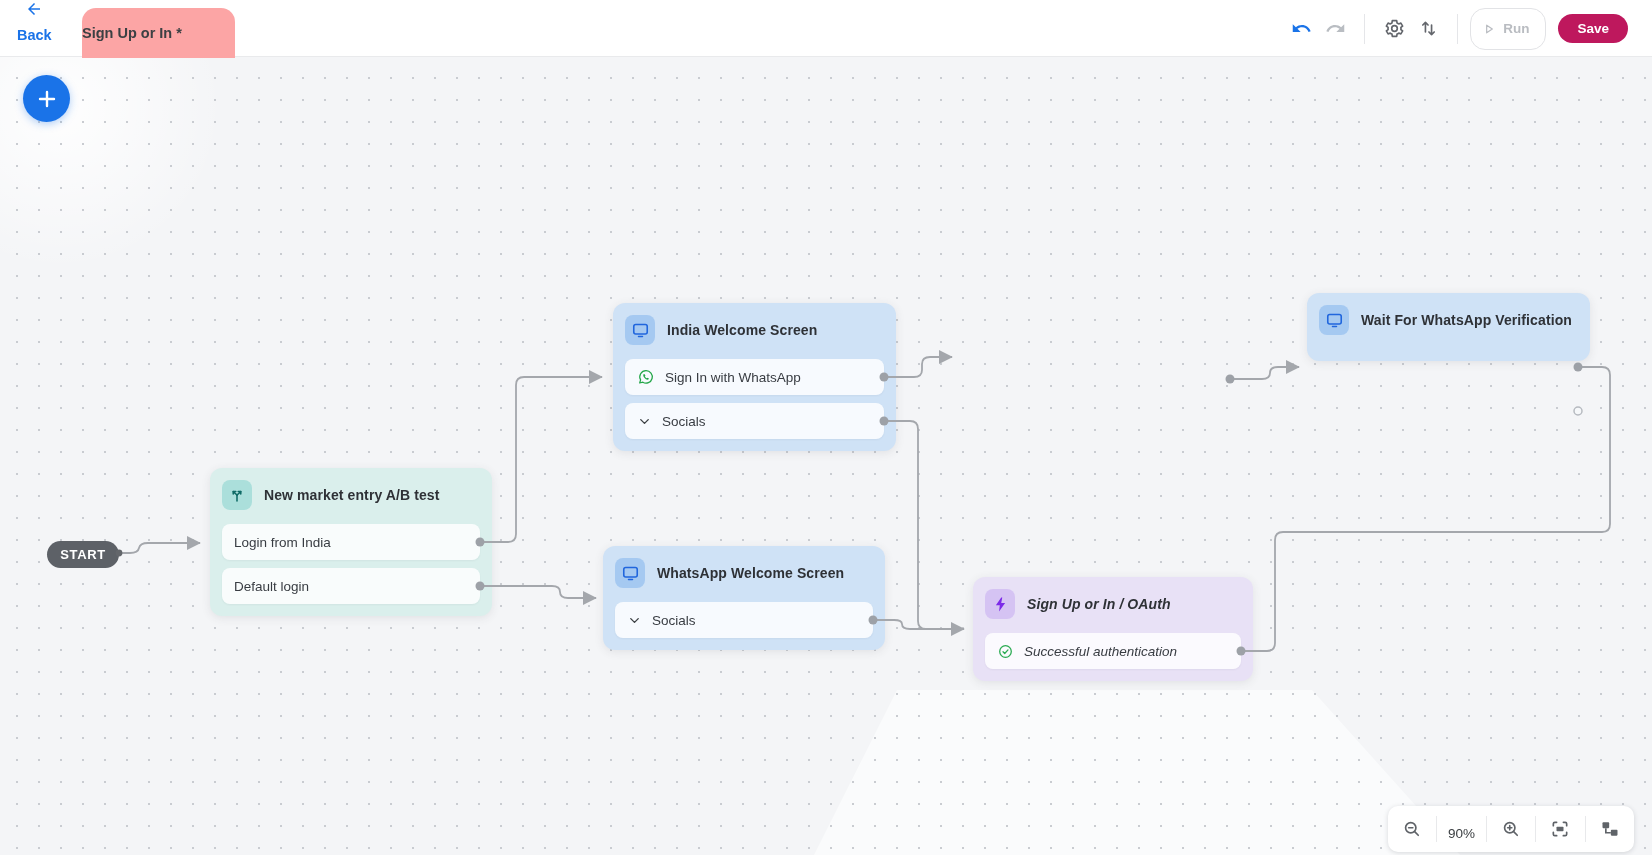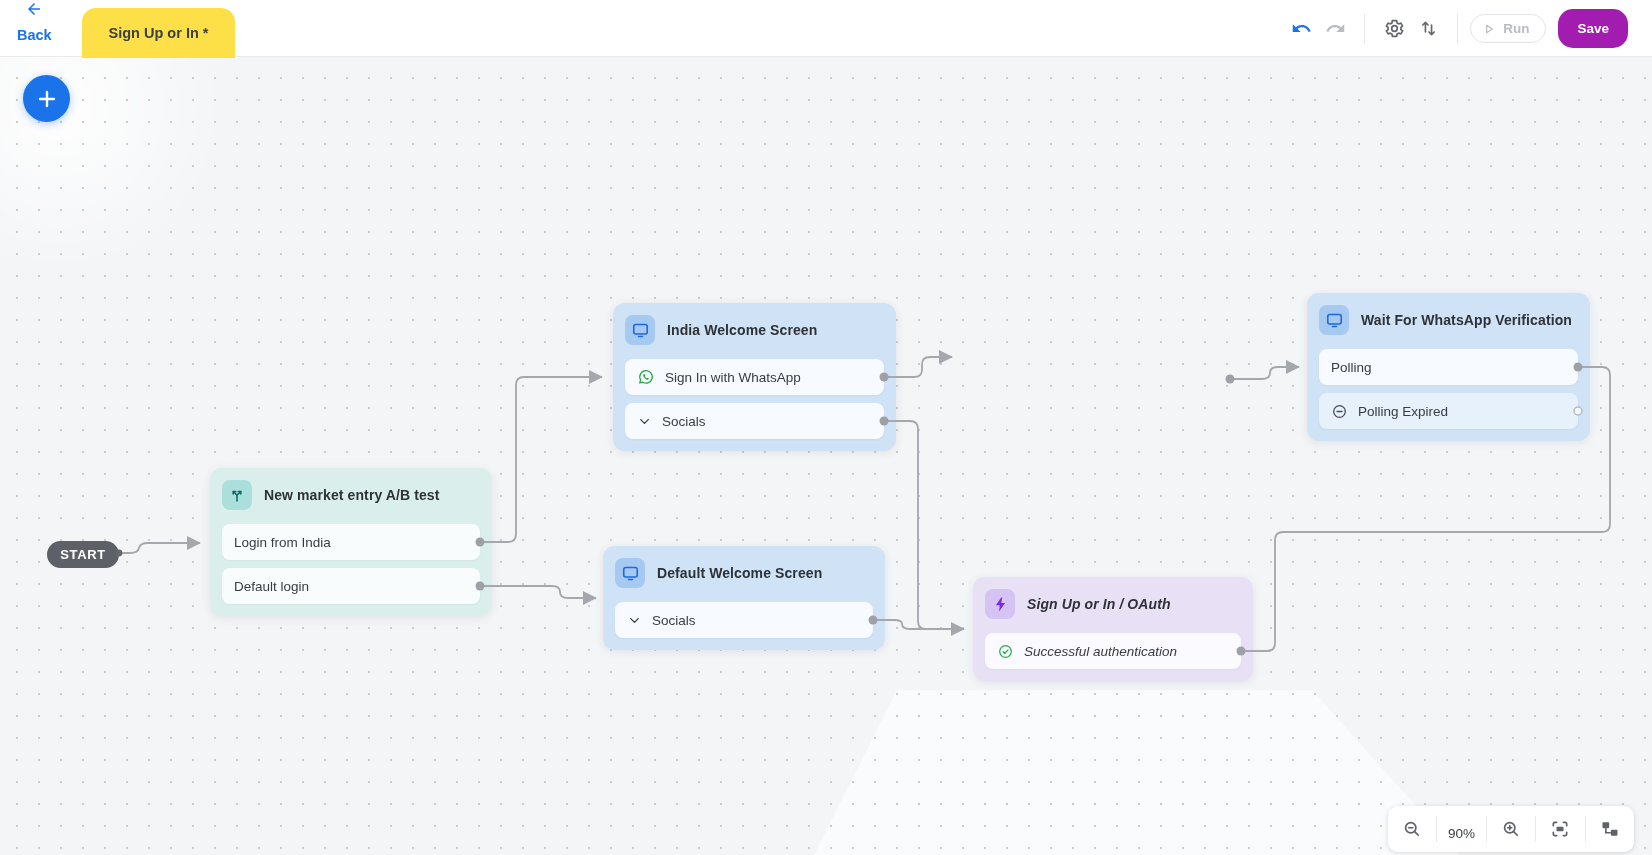--- a/index.html
+++ b/index.html
@@ -6,31 +6,31 @@
   html,body { width:1652px; height:855px; overflow:hidden;
     font-family:"Liberation Sans", sans-serif; background:#fff; }
   #app { position:relative; width:1652px; height:855px; }
 
   
   #topbar { position:absolute; top:0; left:0; width:1652px; height:57px;
     background:#ffffff; border-bottom:1px solid #e9eaec; z-index:50; }
   .back-link { position:absolute; left:17px; top:0; height:57px; display:flex;
     align-items:center; gap:9px; color:#1a73e8; font-size:14.5px; font-weight:600; cursor:pointer;flex-direction:column; }
   .tab { position:absolute; left:82px; top:8px; width:153px; height:50px;
-    background:#fde047; border-radius:14px 14px 0 0; display:flex; align-items:center;
-    justify-content:center; font-size:14.5px; font-weight:600; color:#3c4043; z-index:51; }
+    background:#fca5a5; border-radius:14px 14px 0 0; display:flex; align-items:center;
+    justify-content:flex-start; font-size:14.5px; font-weight:600; color:#3c4043; z-index:51; }
   .topbar-right { position:absolute; right:24px; top:0; height:57px;
     display:flex; align-items:center; }
   .icon-btn { width:34px; height:34px; display:flex; align-items:center;
     justify-content:center; cursor:pointer; }
   .tb-divider { width:1px; height:30px; background:#e5e6e9; margin:0 12px; }
-  .run-btn { height:29px; padding:0 16px 0 10px; border:1px solid #e2e3e6; border-radius:15px;
+  .run-btn { height:42px; padding:0 16px 0 10px; border:1px solid #e2e3e6; border-radius:15px;
     background:#fff; display:flex; align-items:center; gap:6px; color:#b9bcc1;
     font-size:13.5px; font-weight:600; margin-right:12px; }
-  .save-btn { height:39px; padding:0 19px; border-radius:15px; background:#a21caf;
+  .save-btn { height:29px; padding:0 19px; border-radius:15px; background:#be185d;
     color:#fff; font-size:13.5px; font-weight:700; display:flex; align-items:center;
     border:none; cursor:pointer; }
 
   
   #canvas { position:absolute; top:57px; left:0; width:1652px; height:798px;
     background:#f4f5f7; overflow:hidden; }
   .glow { position:absolute; left:-110px; top:-120px; width:340px; height:340px;
     border-radius:50%;
     background:radial-gradient(circle, rgba(255,255,255,0.95) 0%, rgba(255,255,255,0) 68%); }
   .wedge { position:absolute; left:0; top:0; width:1652px; height:798px;
@@ -228,21 +228,21 @@
     </div>
 
     <div class="node blue" style="left:603px; top:489px; width:282px;">
       <div class="node-header">
         <div class="node-icon">
           <svg width="19" height="19" viewBox="0 0 24 24" fill="none" stroke="currentColor" stroke-width="2" stroke-linecap="round">
               <rect x="3.5" y="4.5" width="17" height="12" rx="2.5"></rect>
               <path d="M9.5 19.5h5"></path>
             </svg>
         </div>
-        <div class="node-title">Default Welcome Screen</div>
+        <div class="node-title">WhatsApp Welcome Screen</div>
       </div>
       <div class="rows">
         <div class="row">
           <span class="row-icon">
             <svg width="15" height="15" viewBox="0 0 24 24" fill="none" stroke="#3c4043" stroke-width="2.2" stroke-linecap="round" stroke-linejoin="round">
                 <path d="m6 9 6 6 6-6"></path>
               </svg>
           </span>
           <span class="row-label">Socials</span>
         </div>
@@ -275,34 +275,20 @@
     <div class="node blue" style="left:1307px; top:236px; width:283px;">
       <div class="node-header">
         <div class="node-icon">
           <svg width="19" height="19" viewBox="0 0 24 24" fill="none" stroke="currentColor" stroke-width="2" stroke-linecap="round">
               <rect x="3.5" y="4.5" width="17" height="12" rx="2.5"></rect>
               <path d="M9.5 19.5h5"></path>
             </svg>
         </div>
         <div class="node-title">Wait For WhatsApp Verification</div>
       </div>
-      <div class="rows">
-        <div class="row">
-          <span class="row-label">Polling</span>
-        </div>
-        <div class="row muted">
-          <span class="row-icon">
-            <svg width="17" height="17" viewBox="0 0 24 24" fill="none" stroke="#4a4e55" stroke-width="1.8" stroke-linecap="round">
-                <circle cx="12" cy="12" r="8.2"></circle>
-                <path d="M8.5 12h7"></path>
-              </svg>
-          </span>
-          <span class="row-label">Polling Expired</span>
-        </div>
-      </div>
     </div>
 
     <button class="add-btn">
       <svg width="24" height="24" viewBox="0 0 24 24" fill="none" stroke="#ffffff" stroke-width="2.4" stroke-linecap="round">
           <path d="M12 5v14M5 12h14"></path>
         </svg>
     </button>
 
     <div class="zoombar">
       <div class="zb-cell">

